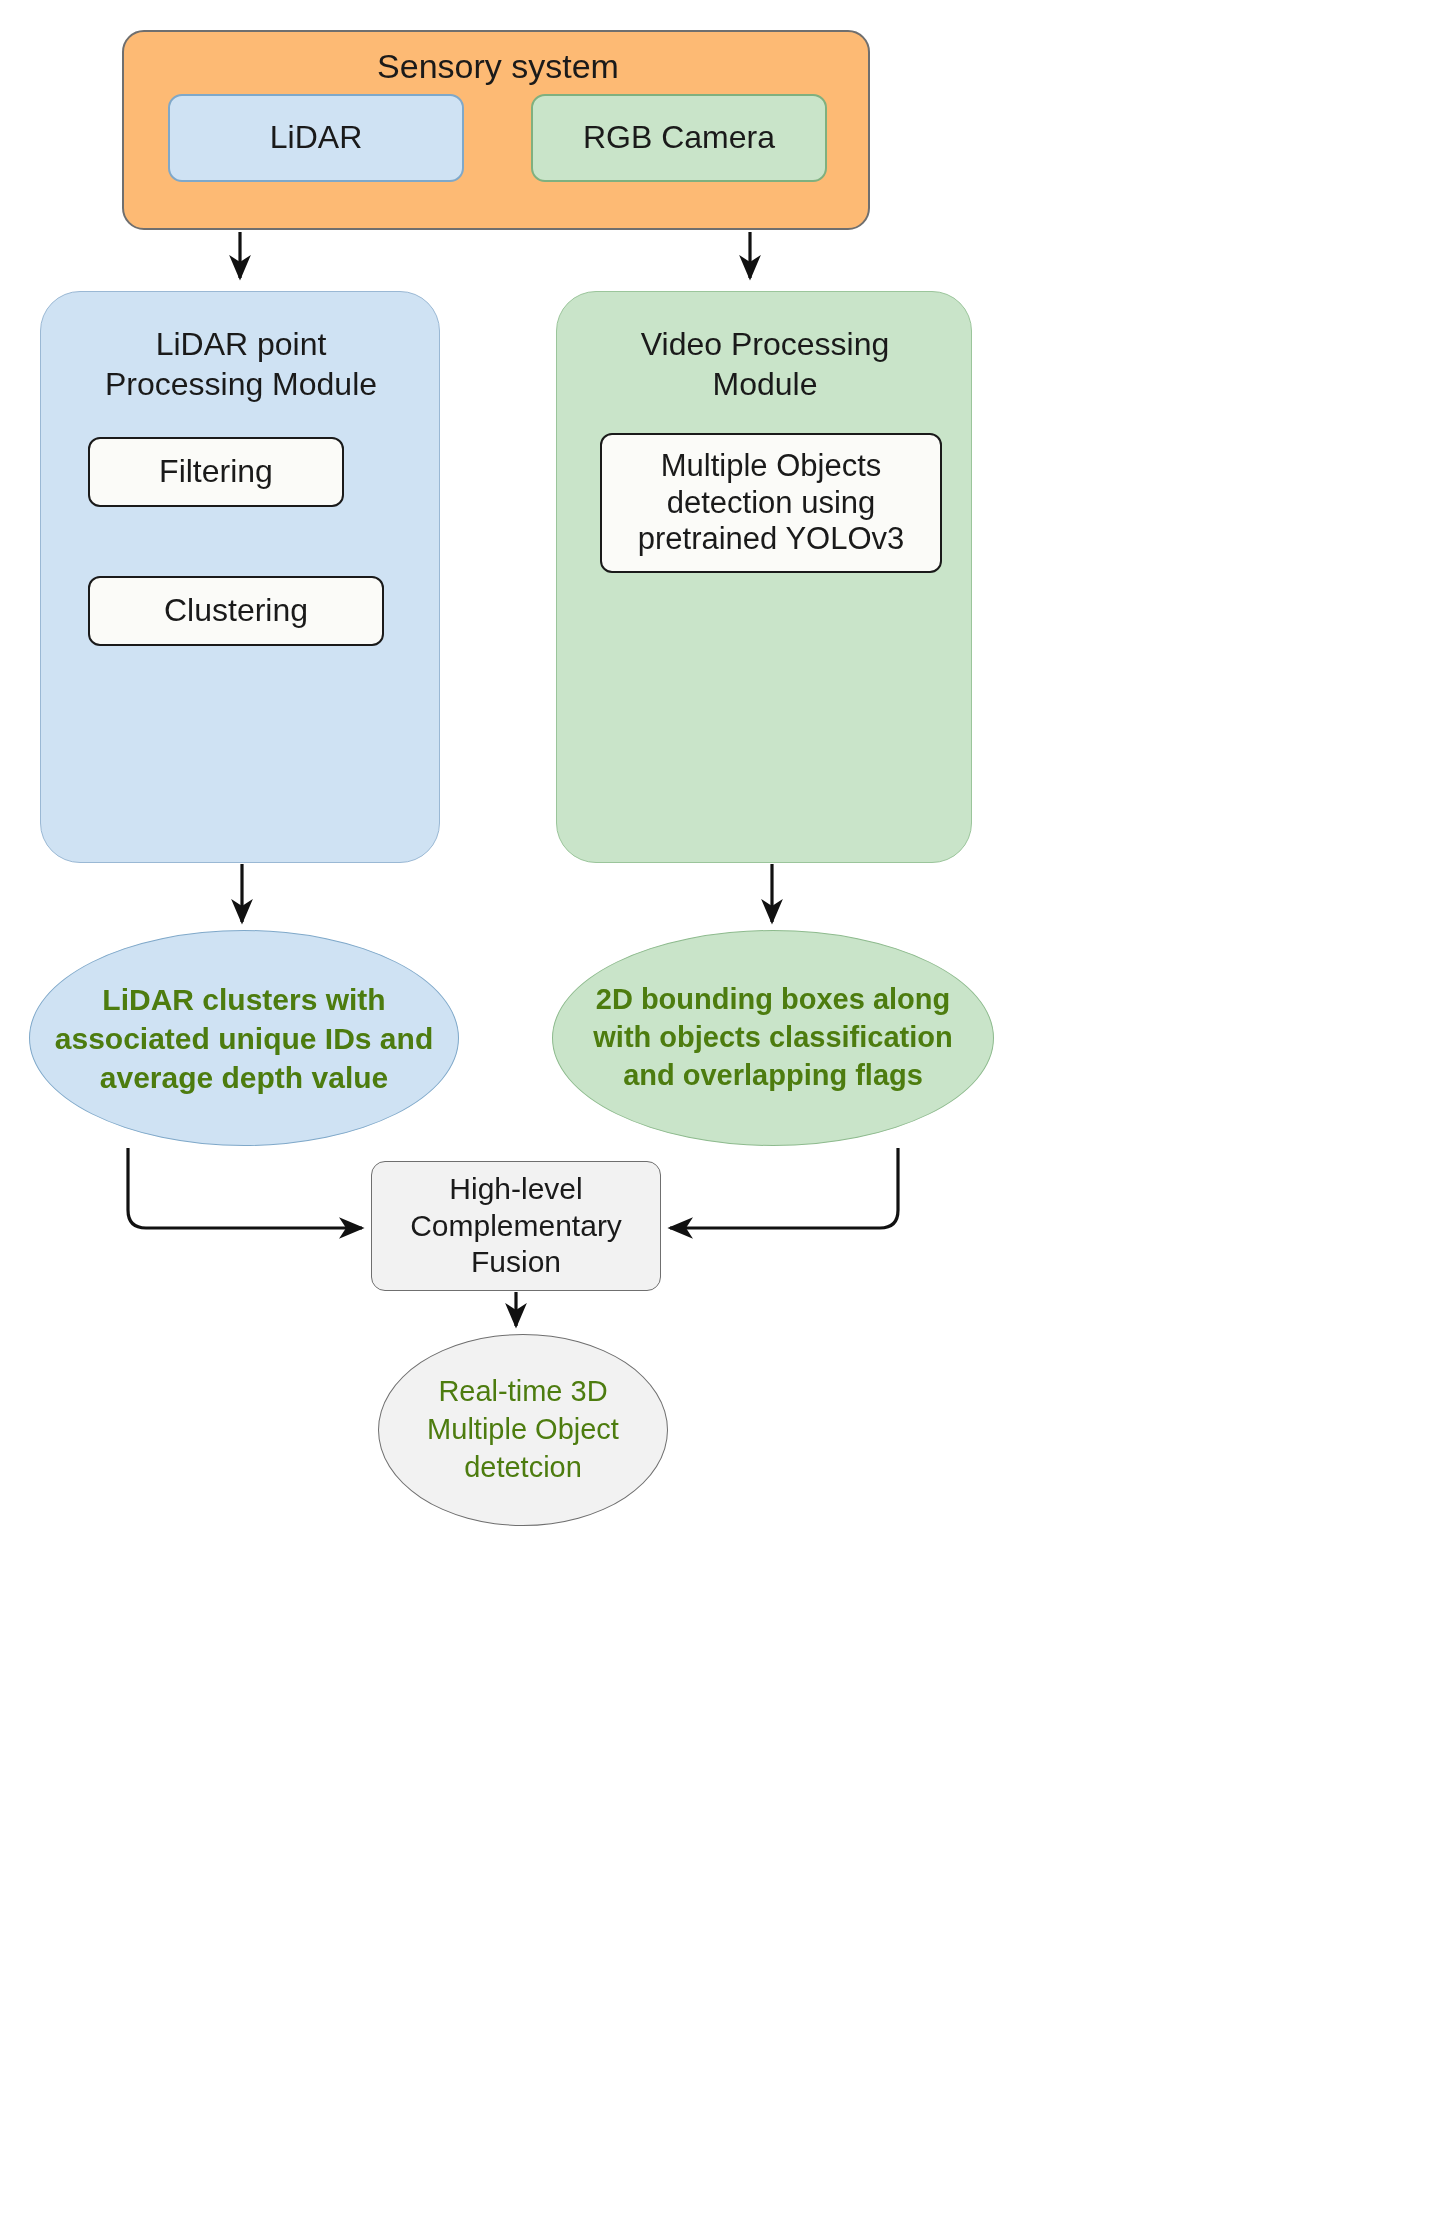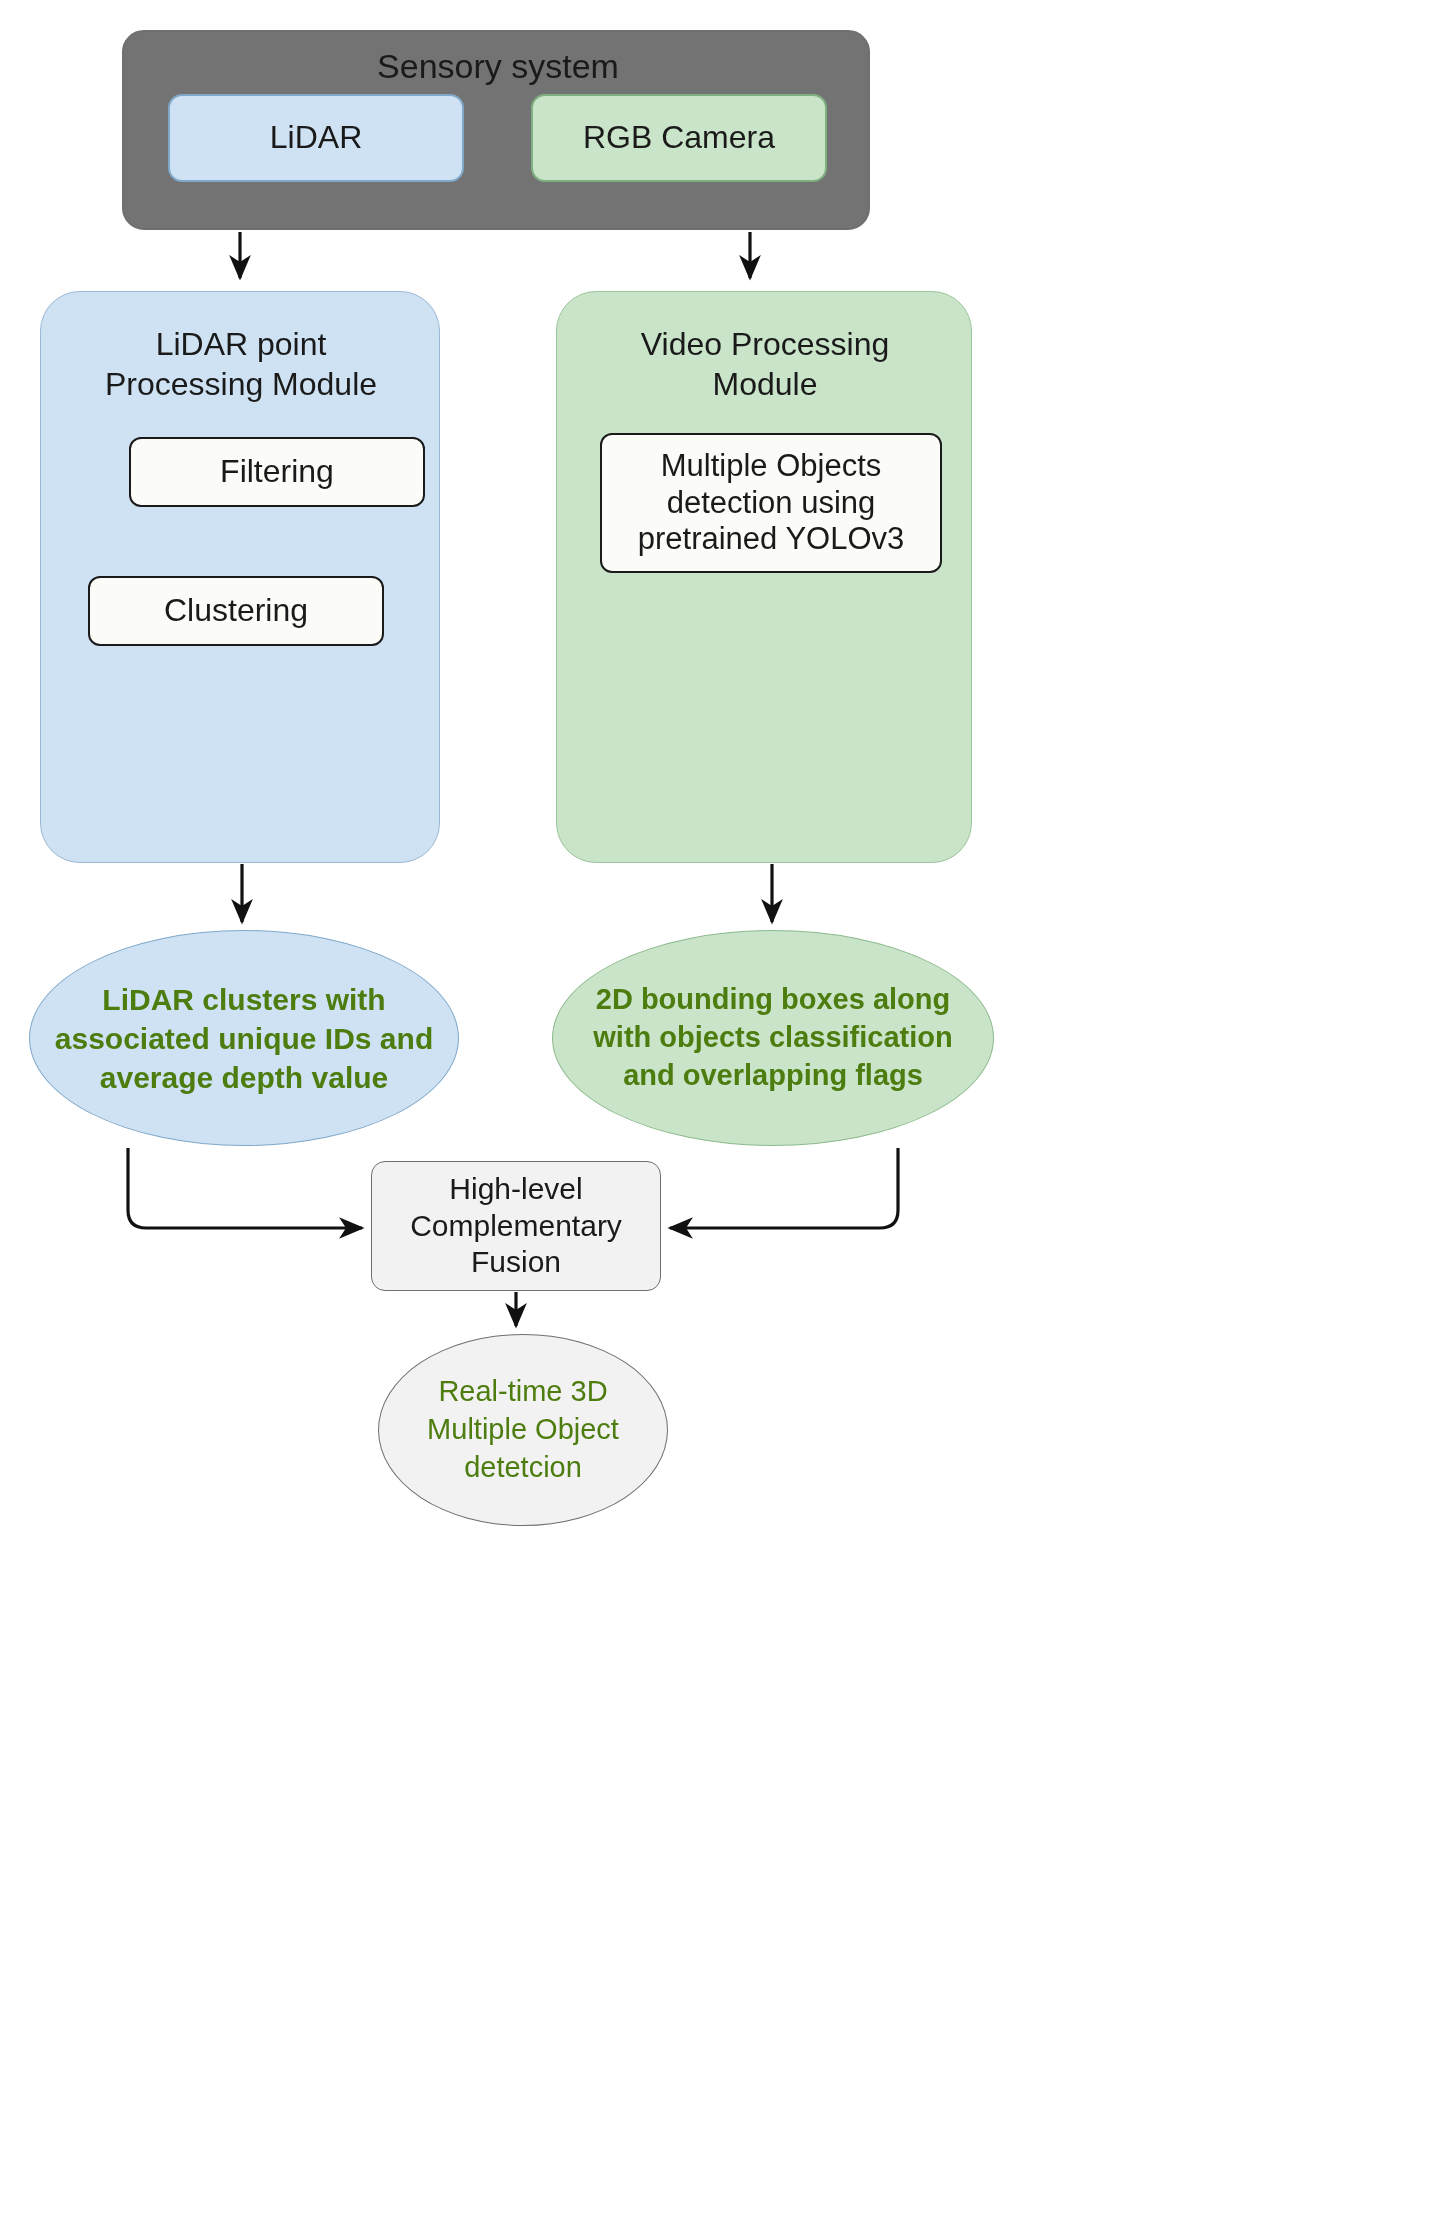--- a/index.html
+++ b/index.html
@@ -26,21 +26,21 @@
     line-height: 1.18;
     white-space: pre-line;
   }
 
   
   .sensory-box {
     left: 122px;
     top: 30px;
     width: 748px;
     height: 200px;
-    background: #737373;
+    background: #fdba74;
     border: 2px solid #6f6f6f;
     border-radius: 22px;
     display: block;
   }
   .sensory-title {
     position: absolute;
     left: 0;
     top: 14px;
     width: 748px;
     text-align: center;
@@ -87,21 +87,21 @@
     text-align: center;
     font-size: 32px;
     line-height: 1.25;
   }
   .proc-box {
     background: #fbfbf8;
     border: 2.5px solid #1a1a1a;
     border-radius: 12px;
     font-size: 32px;
   }
-  .box-filtering { left: 88px; top: 437px; width: 296px; height: 70px; margin-left: 41px; }
+  .box-filtering { left: 88px; top: 437px; width: 256px; height: 70px; }
   .box-clustering { left: 88px; top: 576px; width: 296px; height: 70px; }
   .box-avgdepth  { left: 88px; top: 730px; width: 300px; height: 76px; font-size: 31px; }
 
   
   .video-module {
     left: 556px;
     top: 291px;
     width: 416px;
     height: 572px;
     background: #c9e4c9;

